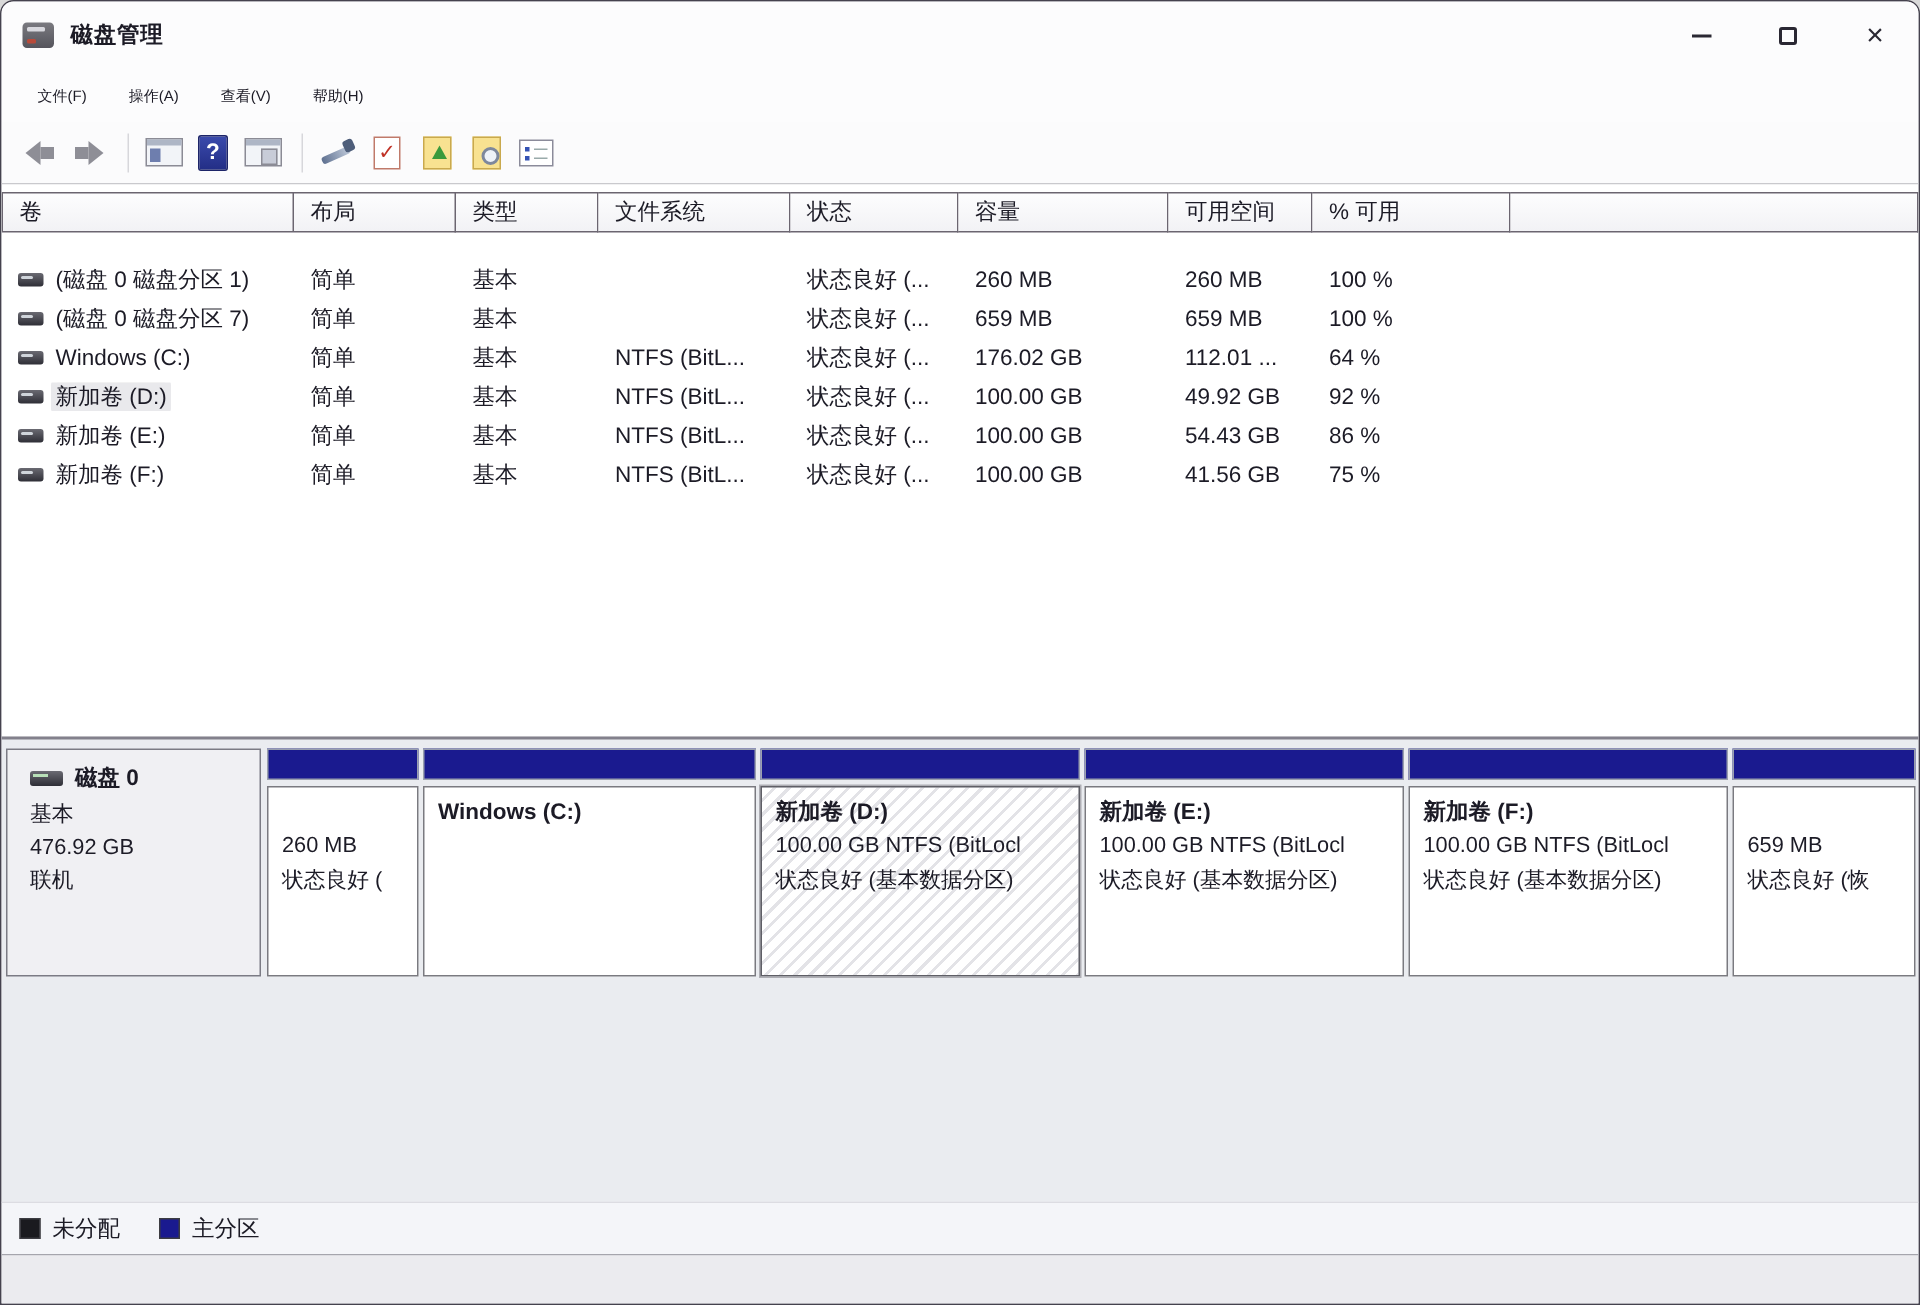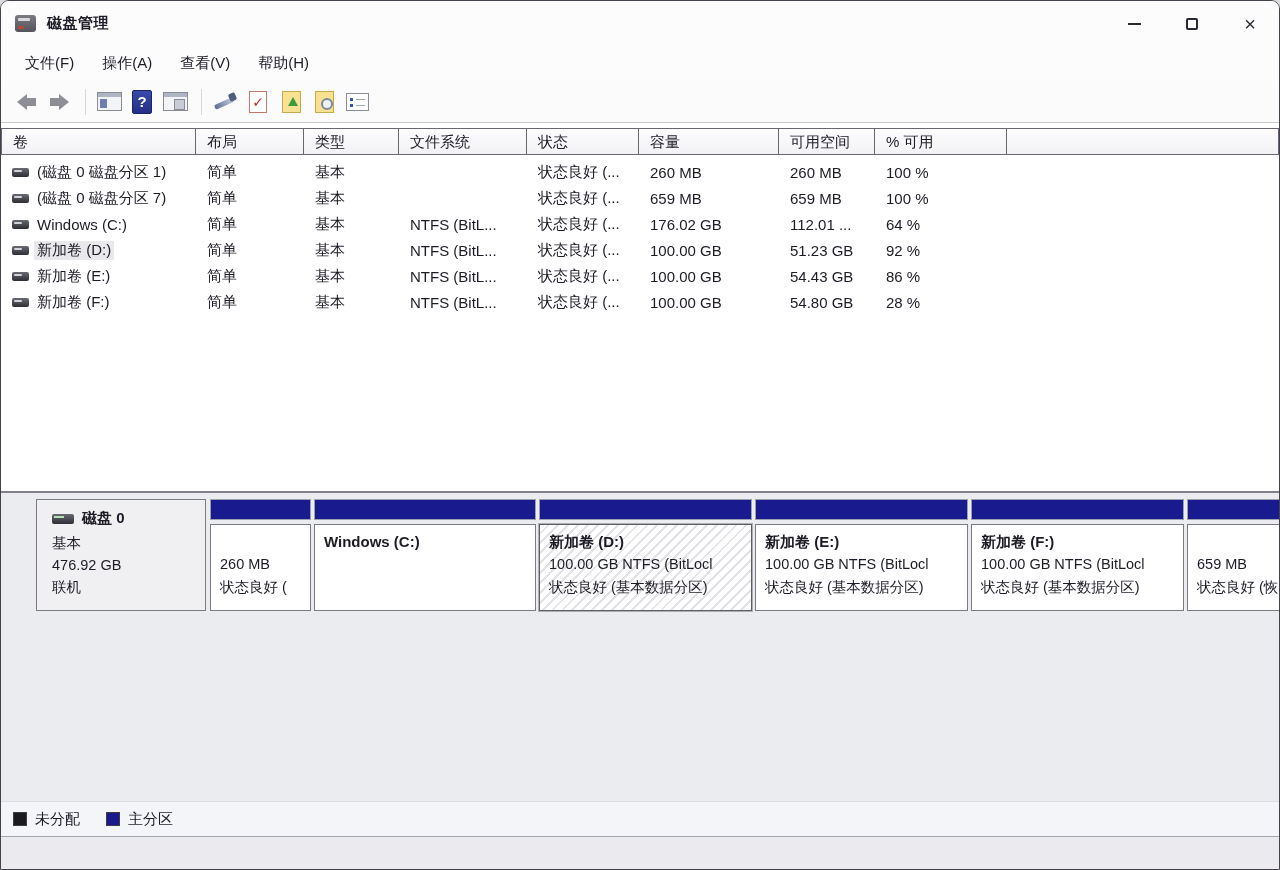--- a/index.html
+++ b/index.html
@@ -19,21 +19,21 @@
   .app-icon::after  { content:""; position:absolute; left:3px; bottom:3px; width:6px; height:3px; background:#b84a3a; border-radius:1px; }
   .title-text { margin-left:11px; font-size:15px; font-weight:700; letter-spacing:.5px; }
   .win-controls { margin-left:auto; display:flex; height:45px; }
   .win-btn { width:58px; height:45px; display:flex; align-items:center; justify-content:center; cursor:default; }
   .glyph-min { width:13px; height:2px; background:#2a2833; }
   .glyph-max { width:12px; height:12px; border:2px solid #2a2833; border-radius:2px; }
   .glyph-close { font-size:20px; line-height:1; color:#2a2833; }
 
   
   .menubar { height:35px; display:flex; align-items:center; padding-left:10px; background:#fcfcfd; flex:none; }
-  .menu-item { padding:4px 14px; font-size:15px; }
+  .menu-item { padding:4px 14px; font-size:10px; }
 
   
   .toolbar { height:42px; display:flex; align-items:center; padding-left:10px; background:#fbfbfc; border-bottom:1px solid #c9c9cd; flex:none; }
   .tbtn { width:30px; height:30px; display:flex; align-items:center; justify-content:center; margin-right:3px; }
   .tsep { width:1px; height:26px; background:#d7d7db; margin:0 8px; }
   .arrow { display:flex; align-items:center; }
   .arrow .tri-l { width:0; height:0; border-top:8px solid transparent; border-bottom:8px solid transparent; border-right:10px solid #8e8e96; }
   .arrow .tri-r { width:0; height:0; border-top:8px solid transparent; border-bottom:8px solid transparent; border-left:10px solid #8e8e96; }
   .arrow .tail { width:9px; height:8px; background:#8e8e96; }
   .win-ic { width:25px; height:19px; border:1px solid #8b8b95; background:#f2f4f8; position:relative; }
@@ -53,31 +53,31 @@
   .list-ic::after { content:""; position:absolute; left:9px; top:5px; width:9px; height:1px; background:#9aa; box-shadow:0 6px 0 #9aa; }
 
   
   .listview { height:368px; background:#fff; padding-top:5px; flex:none; overflow:hidden; }
   .lv-header { display:flex; height:27px; font-size:15px; }
   .lv-hcell { border-top:1px solid #6b6570; border-bottom:1px solid #6b6570; border-right:1px solid #6b6570;
               background:linear-gradient(#fdfdfe,#f2f2f5); padding-left:11px; line-height:25px; flex:none; }
   .lv-hcell:first-child { border-left:1px solid #6b6570; }
   .lv-hfill { flex:1; border-top:1px solid #6b6570; border-bottom:1px solid #6b6570; border-right:1px solid #6b6570; background:linear-gradient(#fdfdfe,#f2f2f5); }
   .c0{width:195px}.c1{width:108px}.c2{width:95px}.c3{width:128px}.c4{width:112px}.c5{width:140px}.c6{width:96px}.c7{width:132px}
-  .lv-rows { margin-top:4px; }
+  .lv-rows { margin-top:18px; }
   .lv-row { display:flex; height:26px; align-items:center; font-size:15px; }
   .lv-cell { flex:none; padding-left:11px; white-space:nowrap; overflow:hidden; }
   .vol-cell { display:flex; align-items:center; }
   .vol-ic { width:17px; height:9px; background:linear-gradient(#6a6a72,#2e2e36); border-radius:2px; margin-right:8px; flex:none; position:relative; }
   .vol-ic::after { content:""; position:absolute; left:2px; top:2px; width:8px; height:2px; background:#cfd4da; border-radius:1px; }
   .hl { background:#e9e9ec; box-shadow:0 0 0 3px #e9e9ec; border-radius:2px; }
 
   
   .graphview { height:310px; background:#eaecf0; border-top:2px solid #83818c; padding:6px 4px 0 3px; flex:none; }
-  .disk-strip { display:flex; height:112px;margin-left:32px; }
+  .disk-strip { display:flex; height:152px; }
   .disk-label { width:170px; flex:none; background:#f0f0f3; border:1px solid #7b7b84; padding:9px 0 0 15px; }
   .disk-name-line { display:flex; align-items:center; margin-bottom:4px; }
   .disk-ic { width:22px; height:10px; background:linear-gradient(#6a6a72,#2e2e36); border-radius:2px; margin-right:8px; position:relative; }
   .disk-ic::after { content:""; position:absolute; left:2px; top:2px; width:10px; height:2px; background:#b8e0b8; }
   .disk-name { font-size:15px; font-weight:700; }
   .disk-sub { font-size:14.5px; line-height:22px; }
   .parts { flex:1; display:flex; margin-left:4px; }
   .part { display:flex; flex-direction:column; margin-right:3px; flex:none; }
   .part:last-child { margin-right:0; flex:1; }
   .part-bar { height:21px; border:1px solid #9aa0ae; background:#1a1a8f; flex:none; }
@@ -223,21 +223,21 @@
       <div class="lv-row">
         <div class="lv-cell vol-cell c0">
             <span class="vol-ic"></span>
             <span class="hl">新加卷 (D:)</span>
           </div>
         <div class="lv-cell c1">简单</div>
         <div class="lv-cell c2">基本</div>
         <div class="lv-cell c3">NTFS (BitL...</div>
         <div class="lv-cell c4">状态良好 (...</div>
         <div class="lv-cell c5">100.00 GB</div>
-        <div class="lv-cell c6">51.23 GB</div>
+        <div class="lv-cell c6">49.92 GB</div>
         <div class="lv-cell c7">92 %</div>
       </div>
       <div class="lv-row">
         <div class="lv-cell vol-cell c0">
             <span class="vol-ic"></span>
             <span>新加卷 (E:)</span>
           </div>
         <div class="lv-cell c1">简单</div>
         <div class="lv-cell c2">基本</div>
         <div class="lv-cell c3">NTFS (BitL...</div>
@@ -249,22 +249,22 @@
       <div class="lv-row">
         <div class="lv-cell vol-cell c0">
             <span class="vol-ic"></span>
             <span>新加卷 (F:)</span>
           </div>
         <div class="lv-cell c1">简单</div>
         <div class="lv-cell c2">基本</div>
         <div class="lv-cell c3">NTFS (BitL...</div>
         <div class="lv-cell c4">状态良好 (...</div>
         <div class="lv-cell c5">100.00 GB</div>
-        <div class="lv-cell c6">54.80 GB</div>
-        <div class="lv-cell c7">28 %</div>
+        <div class="lv-cell c6">41.56 GB</div>
+        <div class="lv-cell c7">75 %</div>
       </div>
     </div>
   </div>
 
   <div class="graphview">
     <div class="disk-strip">
       <div class="disk-label">
         <div class="disk-name-line">
           <span class="disk-ic"></span>
           <span class="disk-name">磁盘 0</span>

